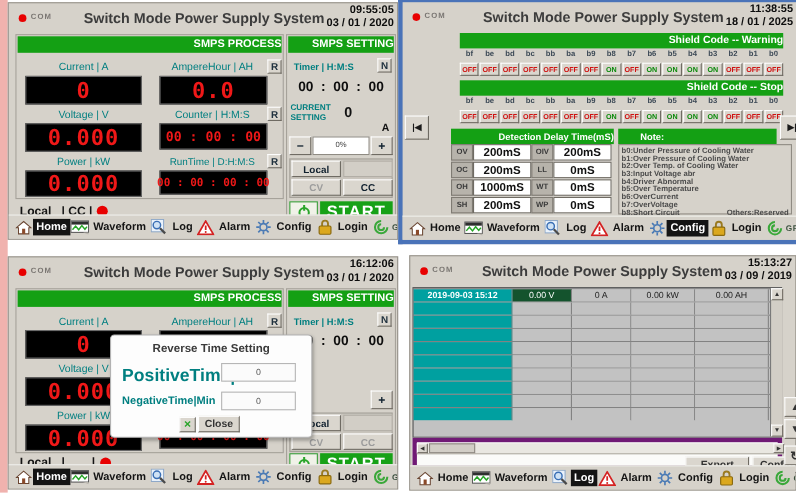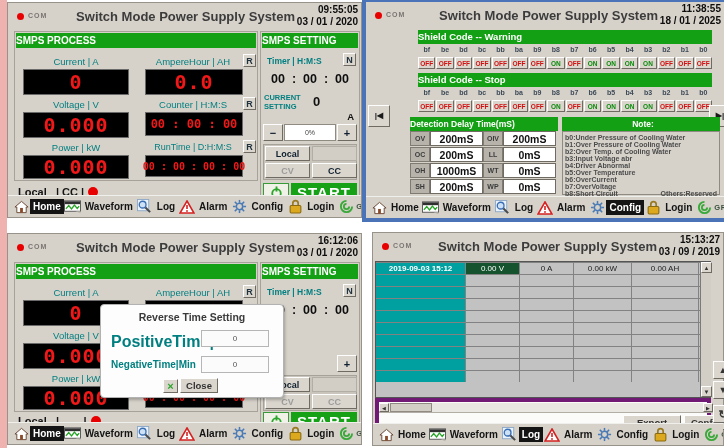--- a/index.html
+++ b/index.html
@@ -1,19 +1,19 @@
 <!DOCTYPE html>
 <html><head>
 <meta charset="utf-8">
 <style>
 *{margin:0;padding:0;box-sizing:border-box;font-family:"Liberation Sans",sans-serif}
 html,body{width:724px;height:448px;background:#fff;overflow:hidden;position:relative}
 .abs{position:absolute}
 .hmi{position:absolute;background:#d6d2ca;border:1px solid #97938b}
-.gh{background:#14a014;color:#fff;font-weight:bold;text-align:left;position:absolute}
+.gh{background:#14a014;color:#fff;font-weight:bold;text-align:right;position:absolute}
 .tlabel{color:#007f80;font-weight:bold;position:absolute}
 .raised{background:#dad6ce;border:1px solid;border-color:#fdfdfd #6f6b63 #6f6b63 #fdfdfd}
 .seg{background:#000;border:1px solid #6a6a6a;color:#f01818;font-family:"DejaVu Sans Mono",monospace;font-weight:bold;display:flex;align-items:center;justify-content:center;position:absolute;letter-spacing:1px;white-space:pre}
 
 .combar{position:absolute;left:0;top:0;right:0;height:27px}
 .com-dot{position:absolute;left:9px;top:10px;width:7px;height:7px;border-radius:50%;background:#e80000}
 .com-lb{position:absolute;left:20px;top:9px;font-size:7px;font-weight:bold;color:#7a7672;letter-spacing:1px}
 .app-title{position:absolute;left:42px;right:66px;top:6px;text-align:right;font-size:13px;font-weight:bold;color:#3c3c3c}
 .clock{position:absolute;right:3px;top:1px;text-align:right;font-weight:bold;font-size:10px;color:#0d0d0d;line-height:12px;white-space:pre}
 
@@ -296,21 +296,21 @@
         <span class="det-l">WT</span>
         <span class="det-v">0mS</span>
       </div>
     <div class="detrow">
         <span class="det-l">SH</span>
         <span class="det-v">200mS</span>
         <span class="det-l">WP</span>
         <span class="det-v">0mS</span>
       </div>
   </div>
-  <div class="gh" style="left:196px;width:158px;top:115px;height:14px;font-size:8.5px;line-height:14px;text-align:center;padding-left:4px">Note:</div>
+  <div class="gh" style="left:196px;width:144px;top:115px;height:14px;font-size:8.5px;line-height:14px;text-align:left;padding-left:20px">Note:</div>
   <div class="notebox" style="left:196px;top:129px;width:158px;height:64px">
     <div class="noteline">b0:Under Pressure of Cooling Water</div>
     <div class="noteline">b1:Over Pressure of Cooling Water</div>
     <div class="noteline">b2:Over Temp. of Cooling Water</div>
     <div class="noteline">b3:Input Voltage abr</div>
     <div class="noteline">b4:Driver Abnormal</div>
     <div class="noteline">b5:Over Temperature</div>
     <div class="noteline">b6:OverCurrent</div>
     <div class="noteline">b7:OverVoltage</div>
     <div class="noteline"><span>b8:Short Circuit</span><span style="float:right">Others:Reserved</span></div>

